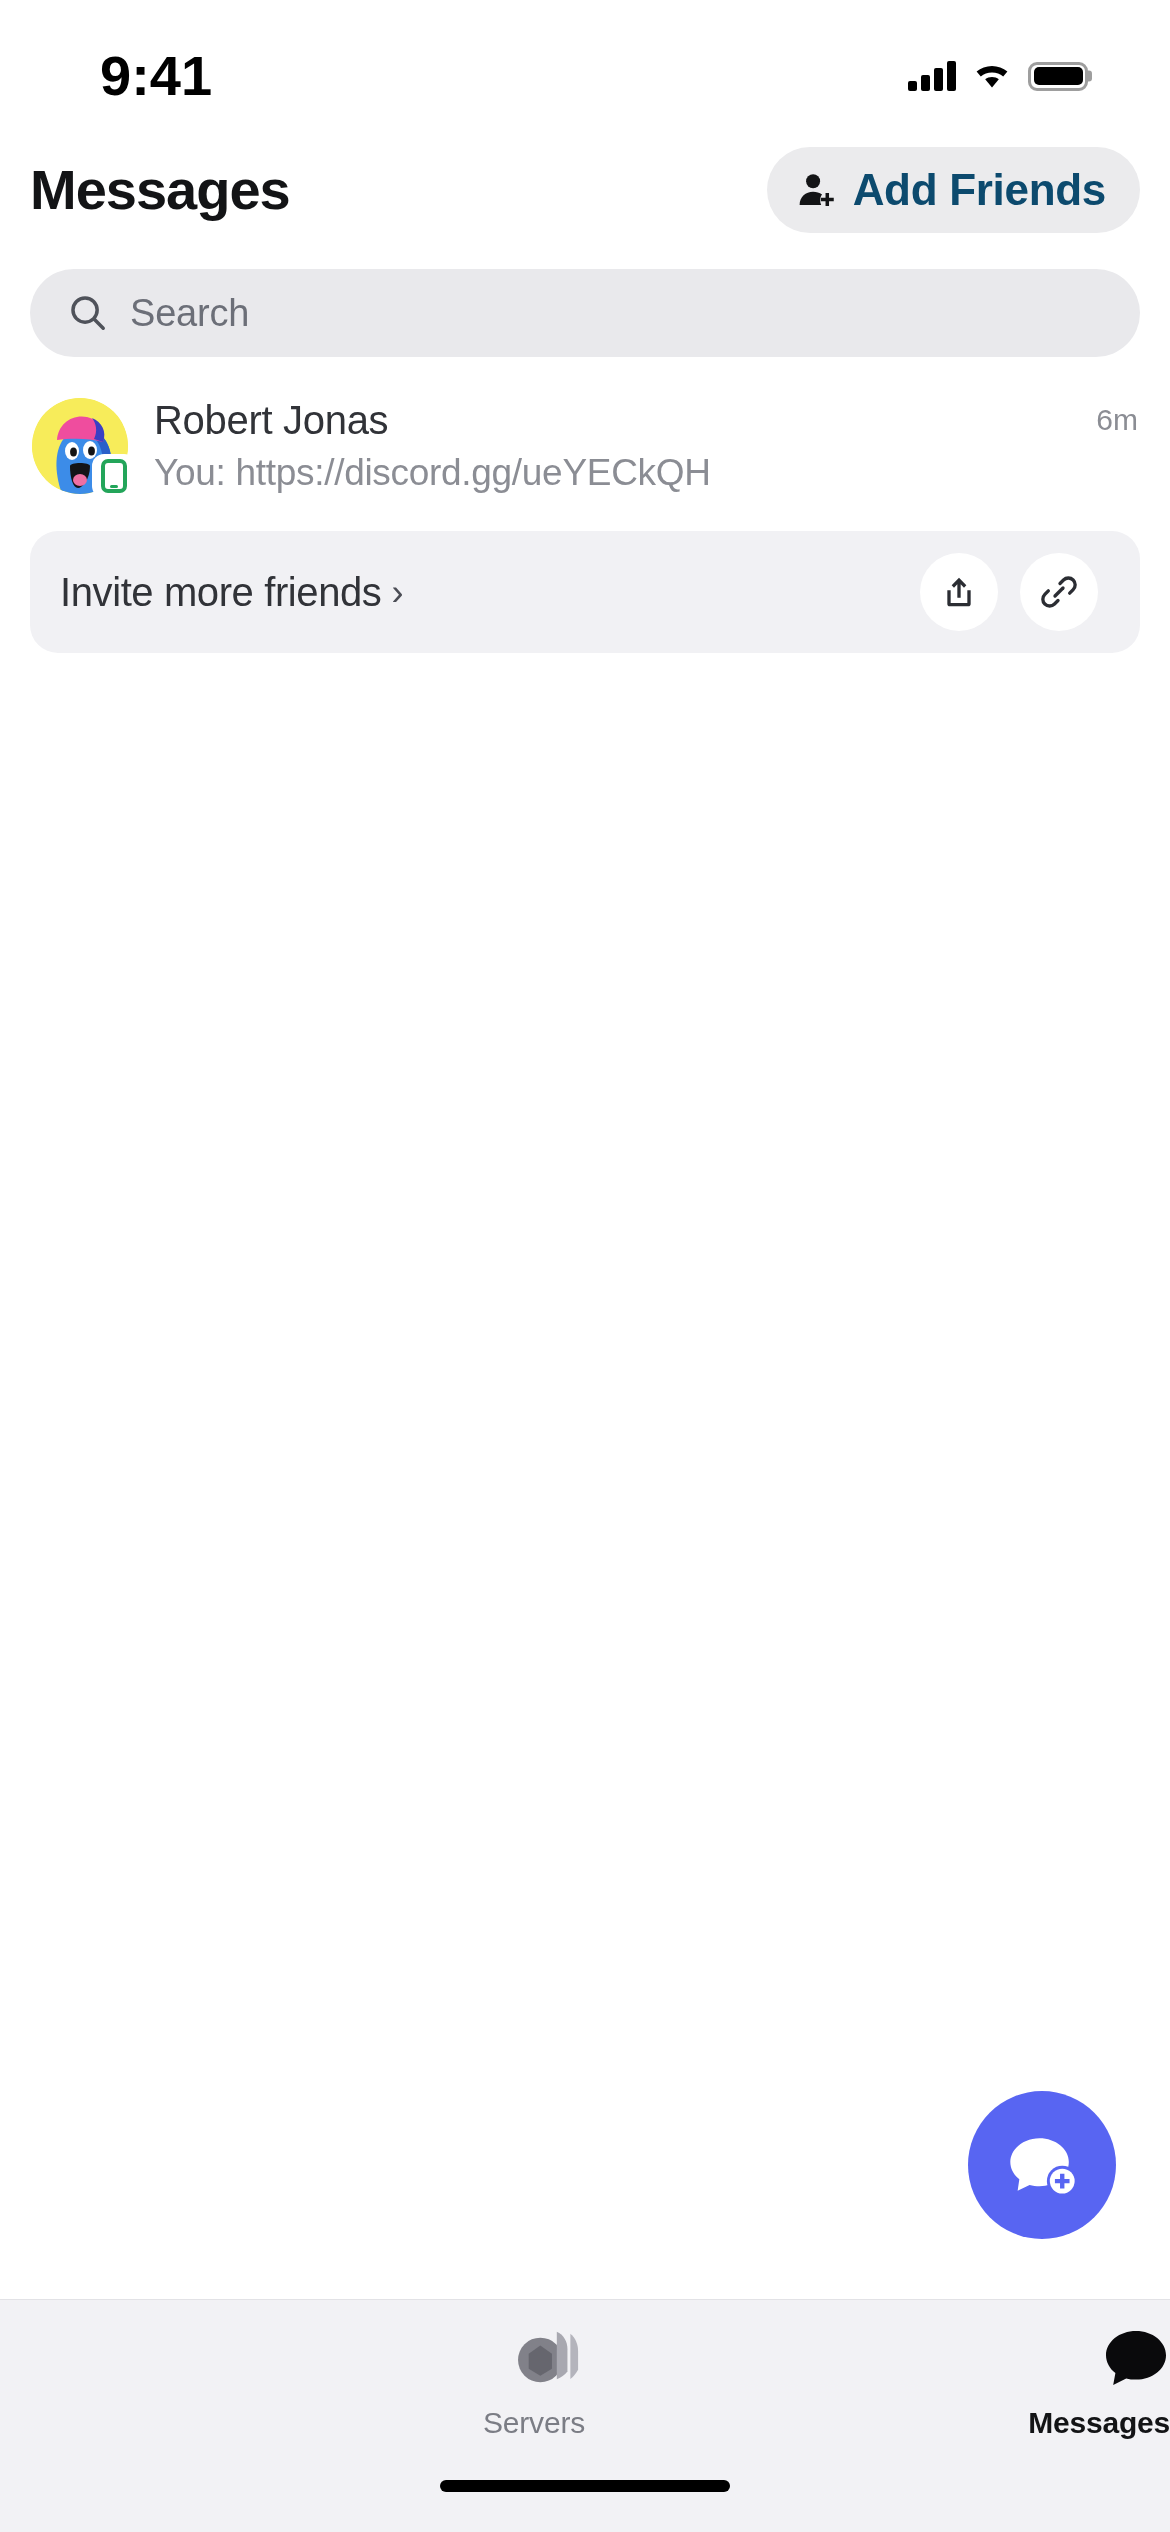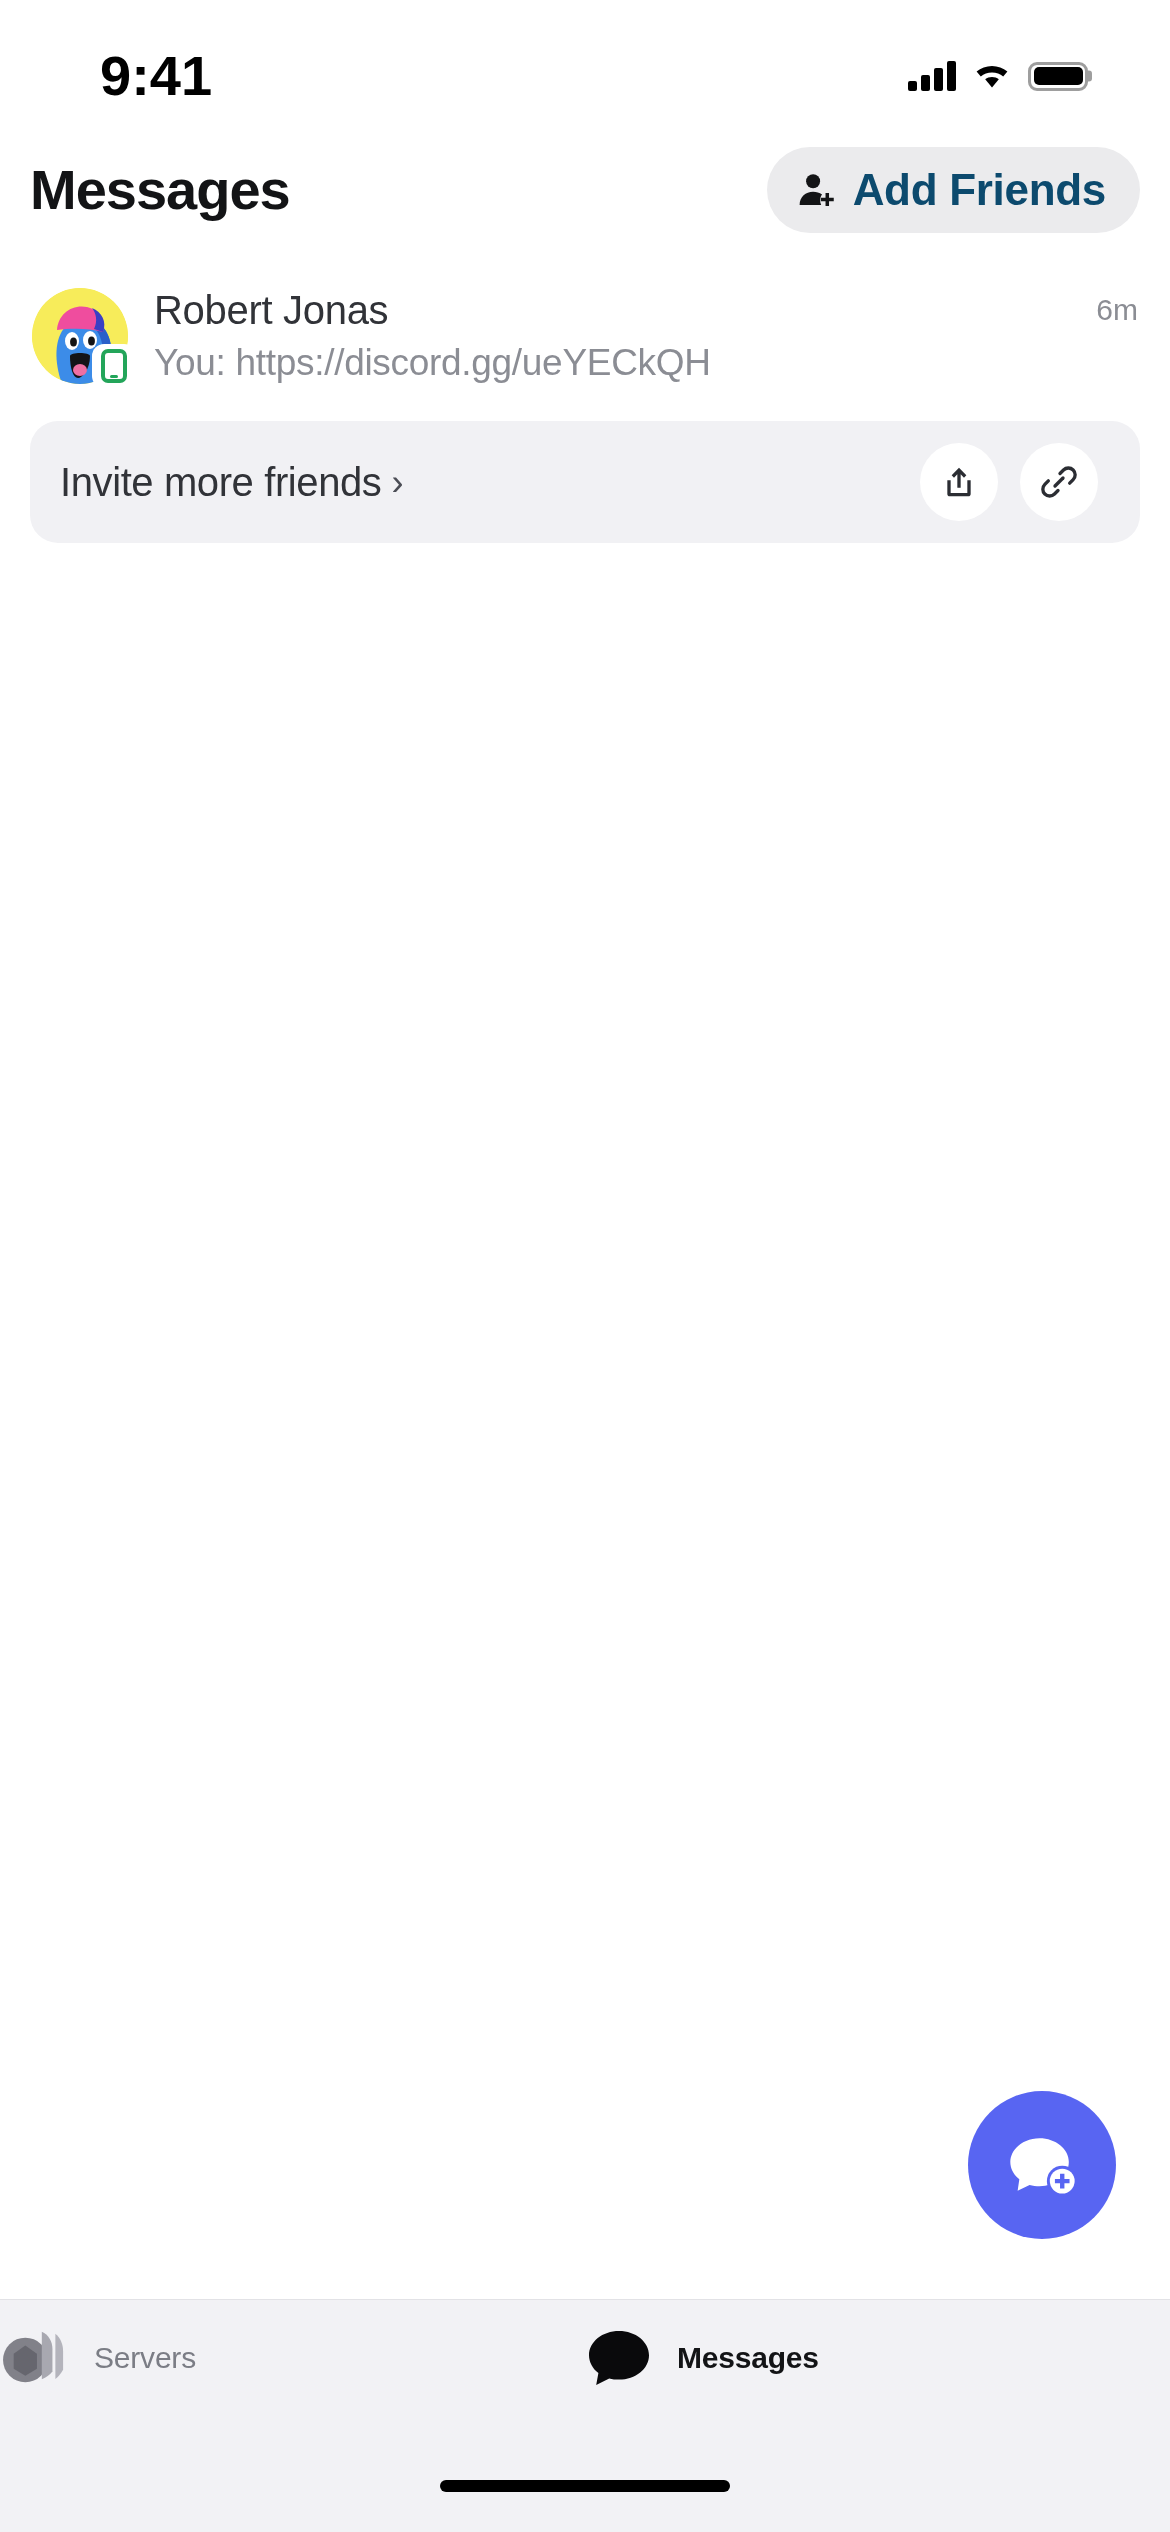--- a/index.html
+++ b/index.html
@@ -223,23 +223,23 @@
     flex: 0 0 175px;
     background: #f2f2f5;
     border-top: 1px solid #e2e2e6;
     display: flex;
     align-items: flex-start;
     padding-top: 22px;
   }
   .tab {
     flex: 1 1 0;
     display: flex;
-    flex-direction: row;
-    align-items: center;
-    gap: 24px;
+    flex-direction: column;
+    align-items: flex-end;
+    gap: 12px;
     cursor: pointer;
   }
   .tab-icon { height: 72px; display: flex; align-items: center; justify-content: center; }
   .tab-label {
     font-size: 30px;
     color: #7b7d85;
     letter-spacing: -0.2px;
   }
   .tab.active .tab-label { color: #131416; font-weight: bold; }
   .home-indicator-wrap {
@@ -286,20 +286,29 @@
     <div class="add-friends-btn">
       <svg width="42" height="42" viewBox="0 0 24 24">
         <circle cx="9.2" cy="7" r="4" fill="#131416"></circle>
         <path d="M1.5 20.5 C1.5 15.9 5 13 9.2 13 C11.1 13 12.9 13.6 14.3 14.6 C13.6 15.5 13.2 16.6 13.2 17.9 C13.2 18.8 13.4 19.7 13.8 20.5 Z" fill="#131416"></path>
         <path d="M18.3 13.7 L18.3 16.4 L21 16.4 L21 18.4 L18.3 18.4 L18.3 21.1 L16.3 21.1 L16.3 18.4 L13.6 18.4 L13.6 16.4 L16.3 16.4 L16.3 13.7 Z" fill="#131416"></path>
       </svg>
       <span class="add-friends-label">Add Friends</span>
     </div>
   </div>
 
+  <div class="search-wrap">
+    <div class="search-bar">
+      <svg width="44" height="44" viewBox="0 0 24 24">
+        <circle cx="10.4" cy="10.4" r="6.6" fill="none" stroke="#4f525a" stroke-width="1.9"></circle>
+        <line x1="15.3" y1="15.3" x2="20.3" y2="20.3" stroke="#4f525a" stroke-width="1.9" stroke-linecap="round"></line>
+      </svg>
+      <span class="search-placeholder">Search</span>
+    </div>
+  </div>
 
   <div class="conv-list">
     <div class="conv-row">
       <div class="avatar-wrap">
         <div class="avatar">
           <svg width="96" height="96" viewBox="0 0 96 96">
             <circle cx="48" cy="48" r="48" fill="#f7ec5a"></circle>
 
             <path d="M30 96 C22 74 22 50 34 38 C44 28 60 28 70 38 C82 50 82 74 74 96 Z" fill="#3c8ce8"></path>
             <path d="M62 40 C72 48 74 72 69 96 L74 96 C82 74 82 50 70 38 Z" fill="#2b5fc9"></path>

